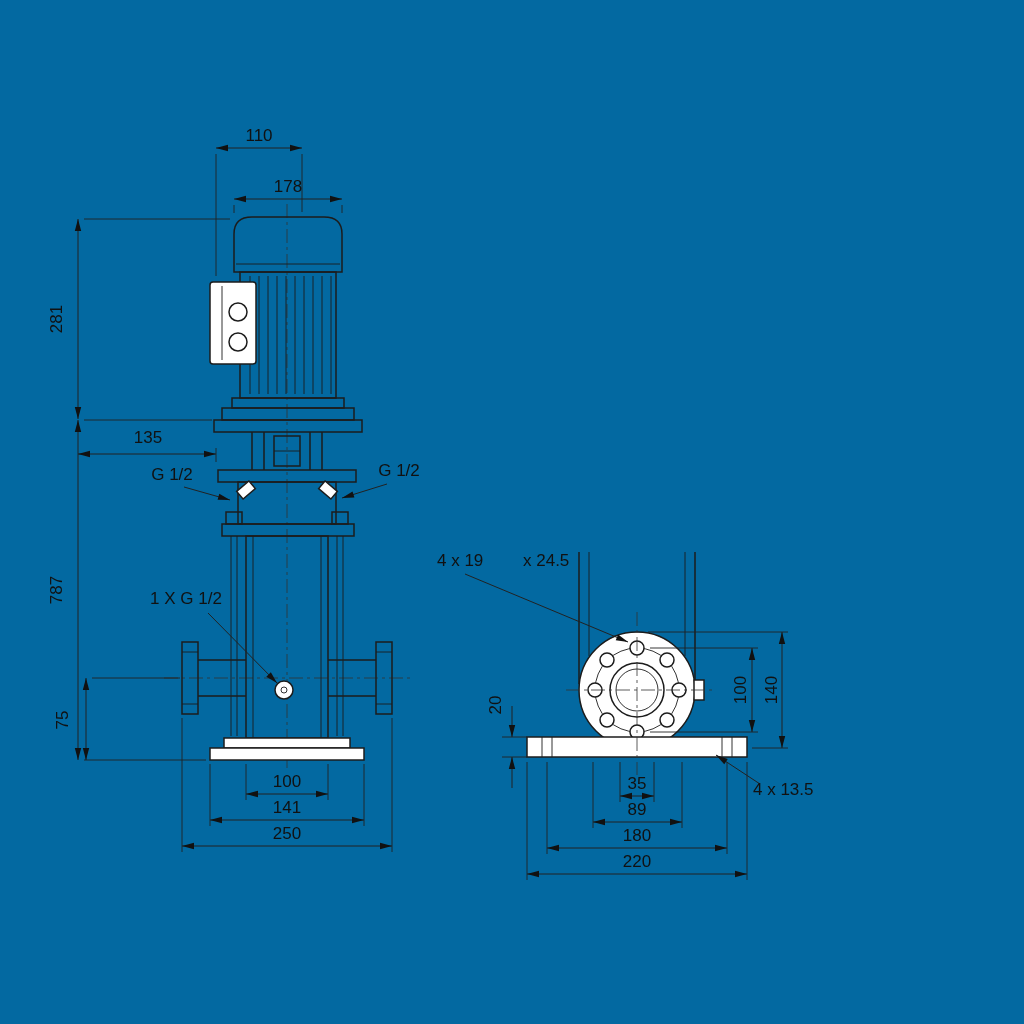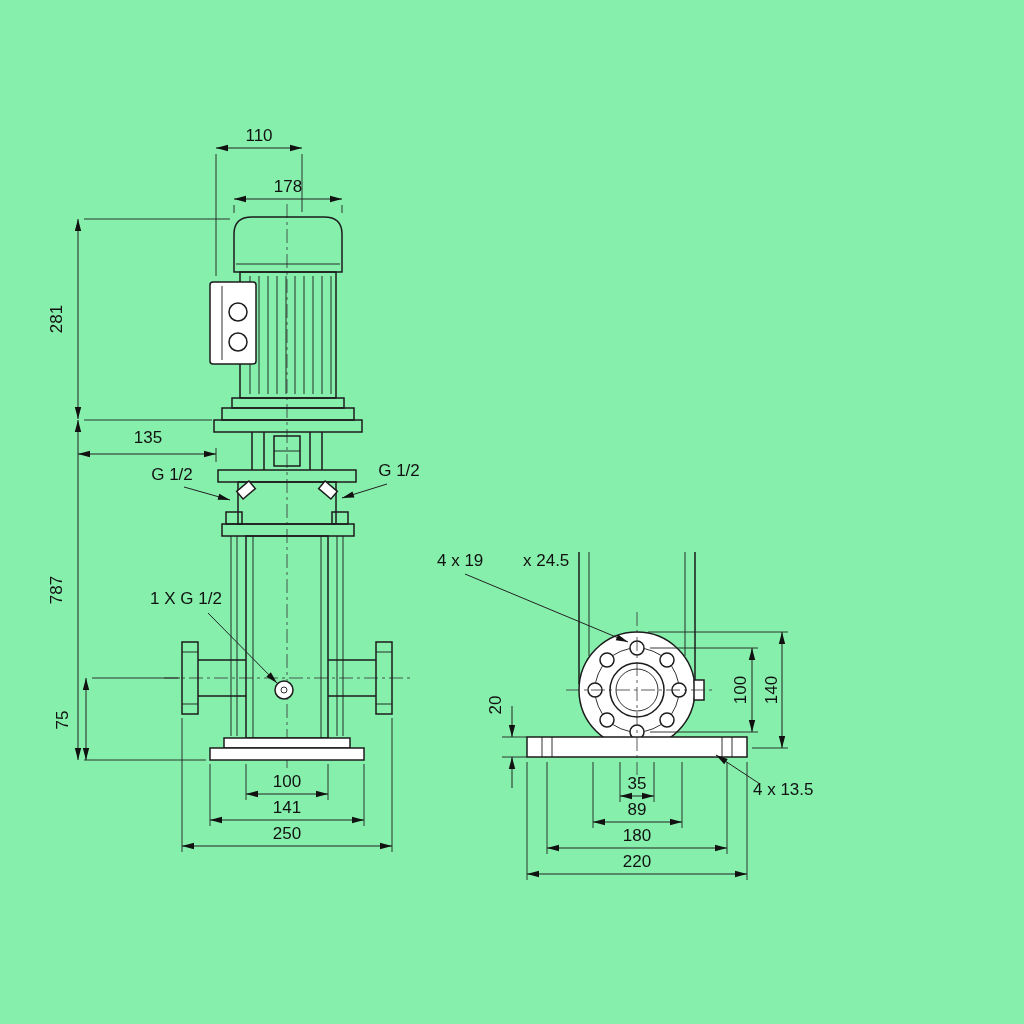--- a/index.html
+++ b/index.html
@@ -1,16 +1,16 @@
 <!DOCTYPE html>
 <html><head>
 <meta charset="utf-8">
 <style>
   html,body{margin:0;padding:0;background:#ffffff;}
-  .stage{width:1024px;height:1024px;position:relative;background:#86efac;}
+  .stage{width:1024px;height:1024px;position:relative;background:#0369a1;}
   .obj  {fill:none;stroke:#1c1c1c;stroke-width:1.5;}
   .objf {fill:#ffffff;stroke:#1c1c1c;stroke-width:1.5;}
   .thin {fill:none;stroke:#1c1c1c;stroke-width:0.9;}
   .dim  {fill:none;stroke:#222;stroke-width:1;}
   .ext  {fill:none;stroke:#222;stroke-width:0.9;}
   .cl   {fill:none;stroke:#333;stroke-width:0.8;stroke-dasharray:14 4 3 4;}
   .t    {font:17px "Liberation Sans", sans-serif;fill:#111;}
 </style>
 </head>
 <body>

